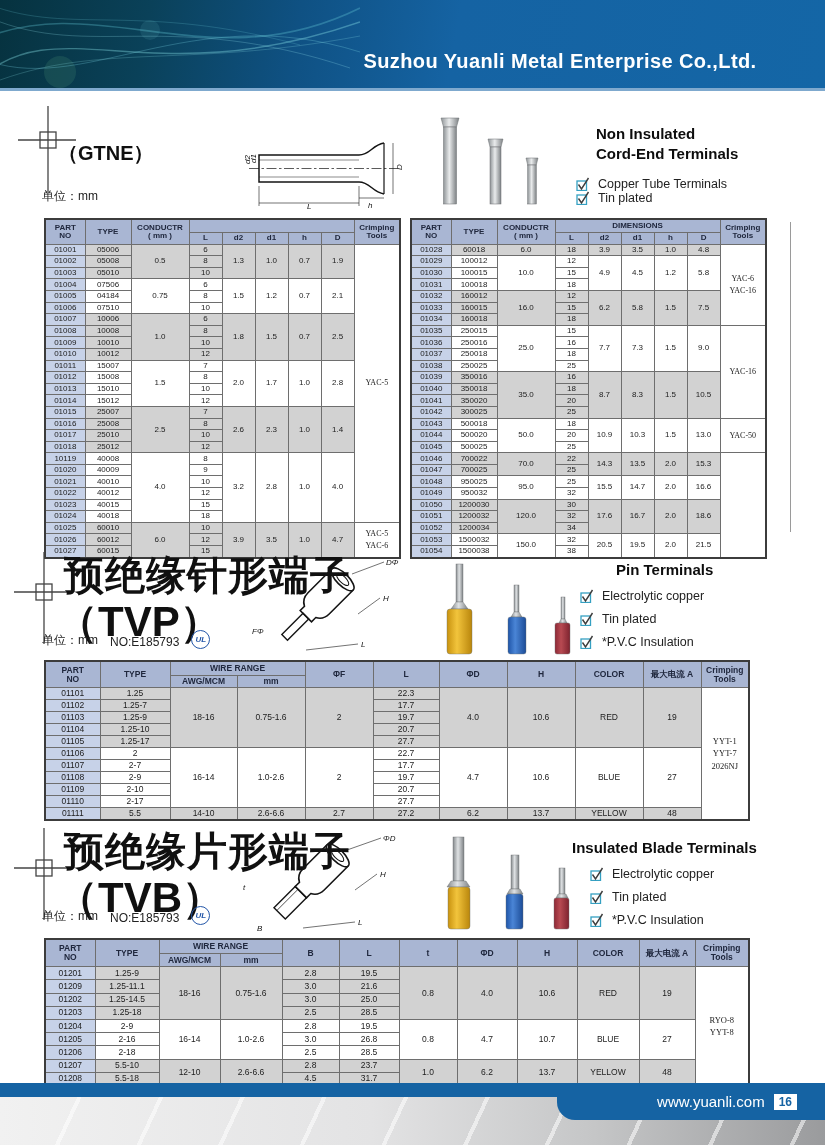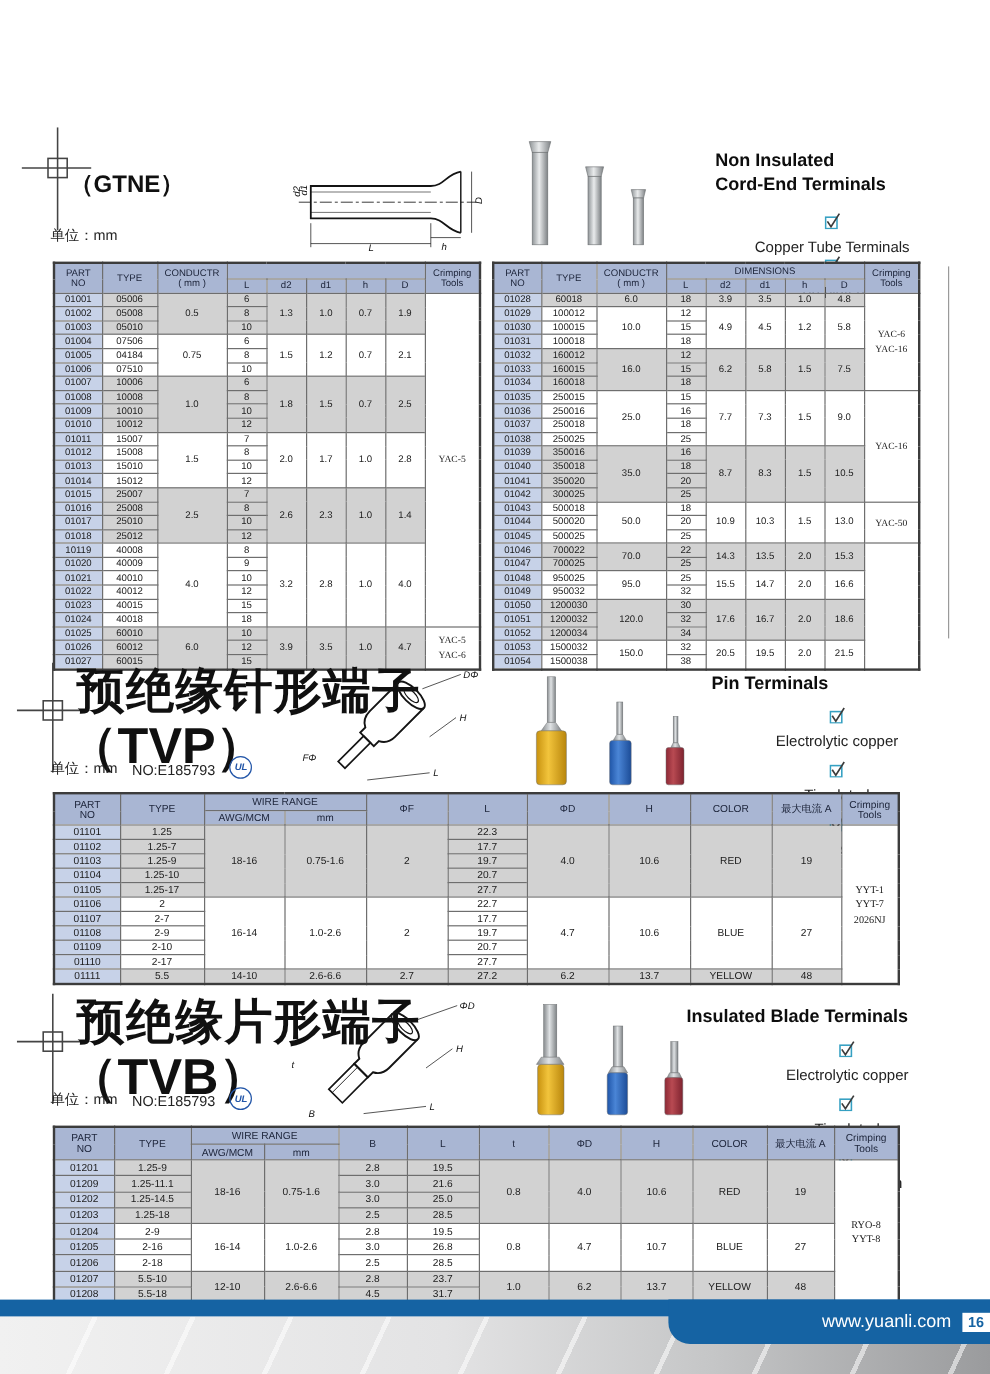--- a/index.html
+++ b/index.html
@@ -17,28 +17,28 @@
   
   .t-cn{font-weight:bold;color:#101010;letter-spacing:1px;white-space:nowrap;}
   .t-code{font-weight:bold;color:#101010;white-space:nowrap;}
   .unit{font-size:12px;color:#222;display:flex;align-items:flex-end;gap:12px;}
   .ul{display:inline-flex;align-items:center;justify-content:center;width:17px;height:17px;
       border:1.6px solid #2356a8;border-radius:50%;color:#2356a8;font-weight:bold;
       font-style:italic;font-size:8px;}
 
   
   .side-heading{font-weight:bold;font-size:15px;color:#0d0d0d;white-space:pre-line;line-height:1.35;}
-  .feat{display:flex;align-items:center;gap:8px;font-size:12.5px;color:#222;flex-direction:column;}
+  .feat{display:flex;align-items:center;gap:8px;font-size:12.5px;color:#222;}
   .cb{flex:0 0 auto;}
 
   
   .tbl table{border-collapse:collapse;table-layout:fixed;width:100%;border:2px solid #3c3c3c;}
   .tbl th,.tbl td{border:1px solid #6e6e6e;text-align:center;vertical-align:middle;padding:0;
       white-space:pre-line;overflow:hidden;color:#1c1c1c;}
-  .tbl thead th{background:#a9b6d3;font-weight:normal;color:#20283e;}
+  .tbl thead th{background:#a9b6d3;font-weight:bold;color:#20283e;}
   .tbl tbody td{background:#fff;}
   .tbl tr.sh td{background:#d2d2d2;}
   .tbl td.part{background:#c7d2e8 !important;}
   .tbl td.crimp{background:#fff !important;line-height:1.45;font-family:Liberation Serif, serif;}
   .g8 th,.g8 td{font-size:8px;height:10.6px;line-height:1.02;}
   .g8 thead tr:first-child th{height:12px;}
   .g9 th,.g9 td{font-size:8.5px;height:11px;line-height:1.05;}
   .g9 thead tr:first-child th{height:13px;}
   .g10 th,.g10 td{font-size:8.5px;height:12.2px;line-height:1.05;}
   .g10 thead tr:first-child th{height:13px;}
@@ -48,31 +48,44 @@
   .diag text{font-size:8px;font-style:italic;fill:#111;stroke:none;}
 
   
   #footer-bar{left:0;top:1083px;width:825px;height:14px;background:#1563a3;}
   #footer-gray{left:0;top:1097px;width:825px;height:48px;
     background:
       repeating-linear-gradient(115deg, rgba(255,255,255,0) 0 70px, rgba(255,255,255,.55) 70px 74px),
       linear-gradient(90deg,#f1f1f1,#e3e3e4 45%,#c5c6c7 72%,#9a9b9d 100%);}
   #footer-block{right:0;top:1083px;width:268px;height:37px;background:#1563a3;
     border-radius:0 0 0 18px;display:flex;align-items:center;justify-content:flex-end;
-    padding-right:0;box-sizing:border-box;color:#fff;}
+    padding-right:28px;box-sizing:border-box;color:#fff;}
   #site{font-size:15px;}
   #pagenum{margin-left:9px;background:#fff;color:#1563a3;font-weight:bold;font-size:12px;padding:1px 5px;}
 
   #vline{left:790px;top:222px;width:1px;height:310px;background:#9a9a9a;}
 </style>
 </head>
 <body>
 
 <div id="page">
 
+  <div class="abs" id="header">
+    <svg width="360" height="88" viewBox="0 0 360 88">
+      <circle cx="60" cy="72" r="16" fill="rgba(120,210,150,0.12)"></circle>
+      <circle cx="150" cy="30" r="10" fill="rgba(140,230,235,0.10)"></circle>
+      <path d="M-20,78 C60,8 150,95 360,22" stroke="rgba(140,230,235,.38)" stroke-width="1.4" fill="none"></path>
+      <path d="M-20,58 C80,100 190,-2 360,52" stroke="rgba(120,210,225,.30)" stroke-width="1" fill="none"></path>
+      <path d="M-10,18 C90,60 170,8 350,68" stroke="rgba(160,240,245,.24)" stroke-width="1" fill="none"></path>
+      <path d="M-20,40 C100,-12 210,82 360,8" stroke="rgba(100,200,215,.34)" stroke-width="1.6" fill="none"></path>
+      <path d="M-20,88 C90,40 180,70 360,36" stroke="rgba(150,235,240,.22)" stroke-width="1" fill="none"></path>
+      <path d="M-10,5 C70,35 140,2 300,45" stroke="rgba(110,205,220,.22)" stroke-width="1" fill="none"></path>
+    </svg>
+    <div id="company">Suzhou Yuanli Metal Enterprise Co.,Ltd.</div>
+  </div>
 
   <svg class="abs" style="left:18px;top:106px" width="64" height="86" viewBox="0 0 64 86">
     <line x1="30" y1="0" x2="30" y2="86" stroke="#444" stroke-width="1.3"></line>
     <line x1="0" y1="34" x2="58" y2="34" stroke="#444" stroke-width="1.3"></line>
     <rect x="22" y="26" width="16" height="16" fill="none" stroke="#444" stroke-width="1.3"></rect>
   </svg>
   <div class="abs t-code" style="left:58px;top:140px;font-size:20px">（GTNE）</div>
   <div class="abs unit" style="left:42px;top:188px">
     <span>单位：mm</span>
   </div>
@@ -628,21 +641,21 @@
       <rect x="99" y="27" width="5" height="27" fill="url(#metB)"></rect>
       <path d="M99,54 L104,54 L107,59 L96,59 Z" fill="url(#metB)"></path>
       <rect x="93" y="59" width="18" height="37" rx="2.5" fill="url(#pvcB)"></rect>
       <rect x="146" y="39" width="4" height="22" fill="url(#metB)"></rect>
       <path d="M146,61 L150,61 L152,65 L144,65 Z" fill="url(#metB)"></path>
       <rect x="140" y="65" width="15" height="31" rx="2" fill="url(#pvcR)"></rect>
     </g>
   </svg>
 
   <div class="abs" style="left:580px;top:560px;width:235px">
-    <div class="side-heading" style="margin-left:13px">Pin Terminals</div>
+    <div class="side-heading" style="margin-left:36px">Pin Terminals</div>
     <div class="feat" style="margin-top:9px">
       <svg class="cb" width="14" height="14" viewBox="0 0 14 14">
         <rect x="1" y="4" width="9.5" height="9.5" fill="none" stroke="#35a0c2" stroke-width="1.3"></rect>
         <path d="M2.5,7.5 L5.5,12 L12.5,1" fill="none" stroke="#3c3c3c" stroke-width="1.4"></path>
       </svg>
       <span>Electrolytic copper</span>
     </div>
     <div class="feat" style="margin-top:9px">
       <svg class="cb" width="14" height="14" viewBox="0 0 14 14">
         <rect x="1" y="4" width="9.5" height="9.5" fill="none" stroke="#35a0c2" stroke-width="1.3"></rect>

